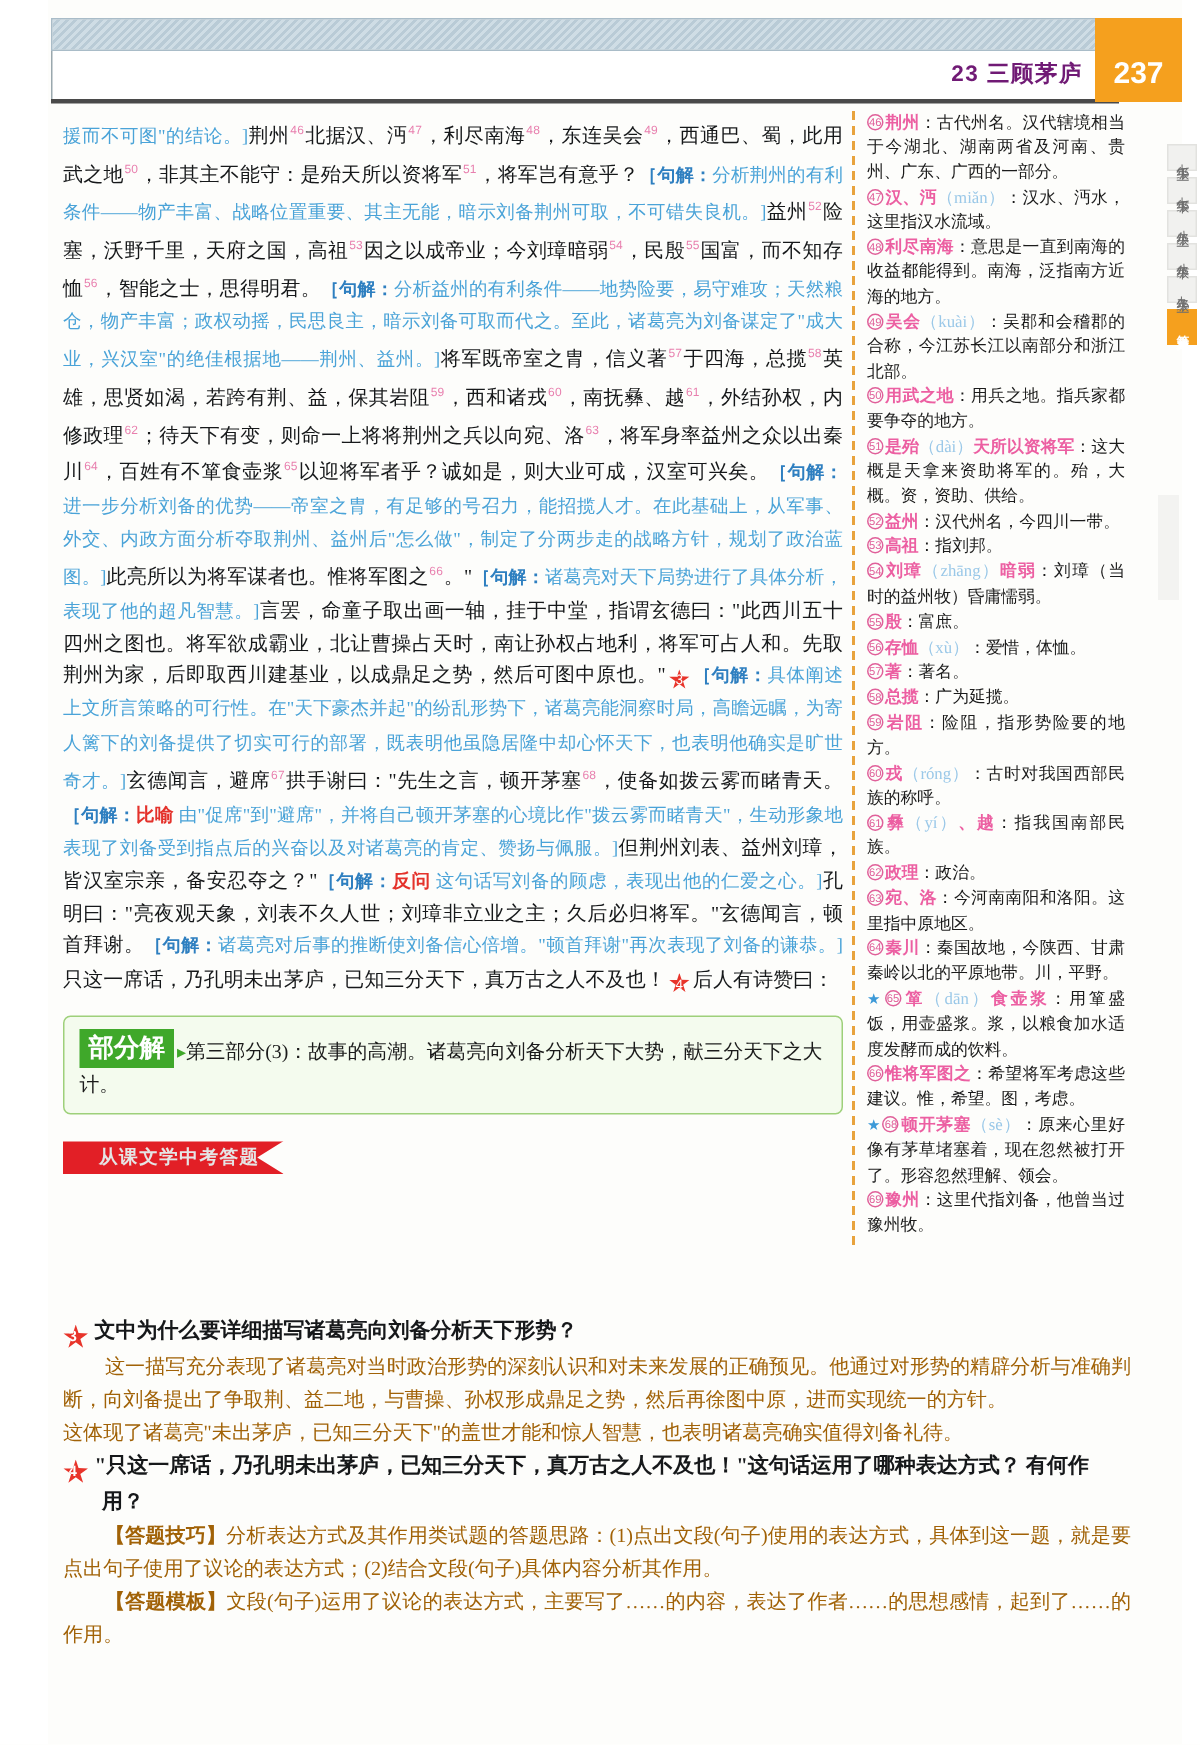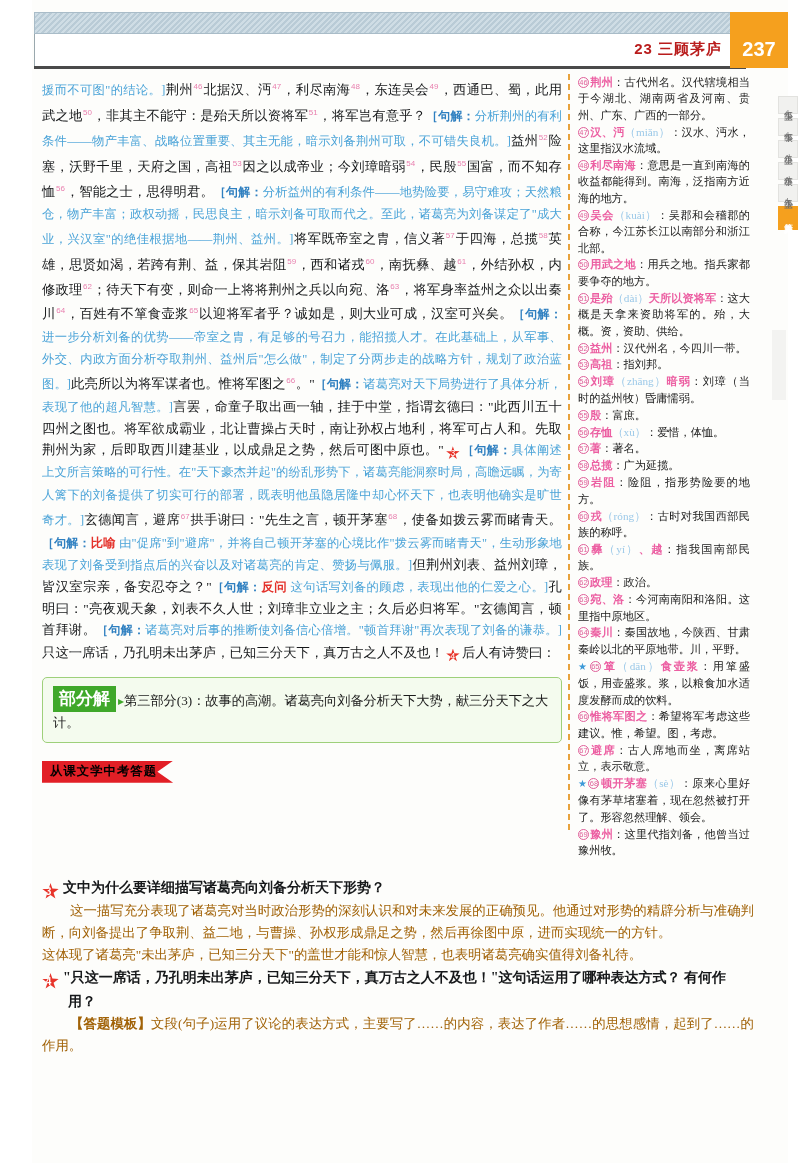--- a/index.html
+++ b/index.html
@@ -56,21 +56,21 @@
     position: absolute;
     left: 34px; top: 66px;
     width: 712px; height: 3px;
     background: #4a4a4a;
   }
   .chapter-title {
     position: absolute;
     right: 78px; top: 40px;
     font-size: 15px;
     font-weight: bold;
-    color: #b91c1c;
+    color: #701a75;
     font-family: "Liberation Sans", sans-serif;
     letter-spacing: 1px;
     white-space: nowrap;
   }
   .page-number-tab {
     position: absolute;
     right: 12px; top: 12px;
     width: 58px; height: 56px;
     background: #f5a01e;
     display: flex;
@@ -197,25 +197,25 @@
     line-height: 21px;
     color: #1b1b1b;
   }
 
   
   .section-banner {
     margin-top: 18px;
     display: inline-block;
     position: relative;
     background: #e21f26;
-    color: #000000;
+    color: #e5e5e5;
     font-size: 12.4px;
     font-weight: bold;
     font-family: "Liberation Sans", sans-serif;
-    padding: 2px 16px 3px 8px;
+    padding: 2px 16px 3px 24px;
     letter-spacing: 1px;
     clip-path: polygon(0 0, 100% 0, 88% 50%, 100% 100%, 0 100%);
   }
 
   
   .qa-block {
     position: absolute;
     left: 42px; top: 876px;
     width: 712px;
   }
@@ -362,26 +362,26 @@
       <div class="note"><span class="note-num">57</span><span class="note-term">著</span><span>：著名。</span></div>
       <div class="note"><span class="note-num">58</span><span class="note-term">总揽</span><span>：广为延揽。</span></div>
       <div class="note"><span class="note-num">59</span><span class="note-term">岩阻</span><span>：险阻，指形势险要的地方。</span></div>
       <div class="note"><span class="note-num">60</span><span class="note-term">戎</span><span class="note-pinyin">（róng）</span><span>：古时对我国西部民族的称呼。</span></div>
       <div class="note"><span class="note-num">61</span><span class="note-term">彝</span><span class="note-pinyin">（yí）</span><span class="note-term">、越</span><span>：指我国南部民族。</span></div>
       <div class="note"><span class="note-num">62</span><span class="note-term">政理</span><span>：政治。</span></div>
       <div class="note"><span class="note-num">63</span><span class="note-term">宛、洛</span><span>：今河南南阳和洛阳。这里指中原地区。</span></div>
       <div class="note"><span class="note-num">64</span><span class="note-term">秦川</span><span>：秦国故地，今陕西、甘肃秦岭以北的平原地带。川，平野。</span></div>
       <div class="note"><span class="star">★</span><span class="note-num">65</span><span class="note-term">箪</span><span class="note-pinyin">（dān）</span><span class="note-term">食壶浆</span><span>：用箪盛饭，用壶盛浆。浆，以粮食加水适度发酵而成的饮料。</span></div>
       <div class="note"><span class="note-num">66</span><span class="note-term">惟将军图之</span><span>：希望将军考虑这些建议。惟，希望。图，考虑。</span></div>
-      <div class="note"><span class="note-num">67</span><span class="note-term">避席</span><span>：古人席地而坐，离席站立，表示敬意。</span></div>
       <div class="note"><span class="star">★</span><span class="note-num">68</span><span class="note-term">顿开茅塞</span><span class="note-pinyin">（sè）</span><span>：原来心里好像有茅草堵塞着，现在忽然被打开了。形容忽然理解、领会。</span></div>
       <div class="note"><span class="note-num">69</span><span class="note-term">豫州</span><span>：这里代指刘备，他曾当过豫州牧。</span></div>
     </div>
 
   <div class="qa-block" id="qa-block">
       <div class="q-line"><span class="badge-red-lg">3</span><span>文中为什么要详细描写诸葛亮向刘备分析天下形势？</span></div>
       <div class="a-line">这一描写充分表现了诸葛亮对当时政治形势的深刻认识和对未来发展的正确预见。他通过对形势的精辟分析与准确判断，向刘备提出了争取荆、益二地，与曹操、孙权形成鼎足之势，然后再徐图中原，进而实现统一的方针。</div>
       <div class="a-line cont">这体现了诸葛亮"未出茅庐，已知三分天下"的盖世才能和惊人智慧，也表明诸葛亮确实值得刘备礼待。</div>
       <div class="q-line"><span class="badge-red-lg">4</span><span>"只这一席话，乃孔明未出茅庐，已知三分天下，真万古之人不及也！"这句话运用了哪种表达方式？ 有何作用？</span></div>
+      <div class="a-line"><span class="tip-label">【答题技巧】</span><span>分析表达方式及其作用类试题的答题思路：(1)点出文段(句子)使用的表达方式，具体到这一题，就是要点出句子使用了议论的表达方式；(2)结合文段(句子)具体内容分析其作用。</span></div>
       <div class="a-line"><span class="tip-label">【答题模板】</span><span>文段(句子)运用了议论的表达方式，主要写了……的内容，表达了作者……的思想感情，起到了……的作用。</span></div>
     </div>
 
 </div>
 
 </body></html>

